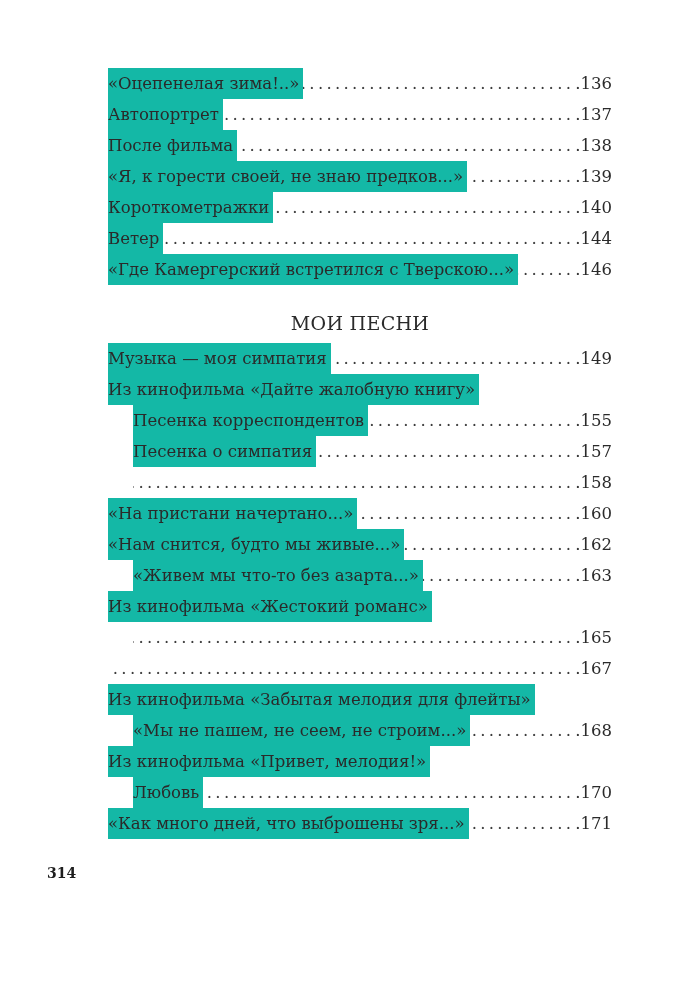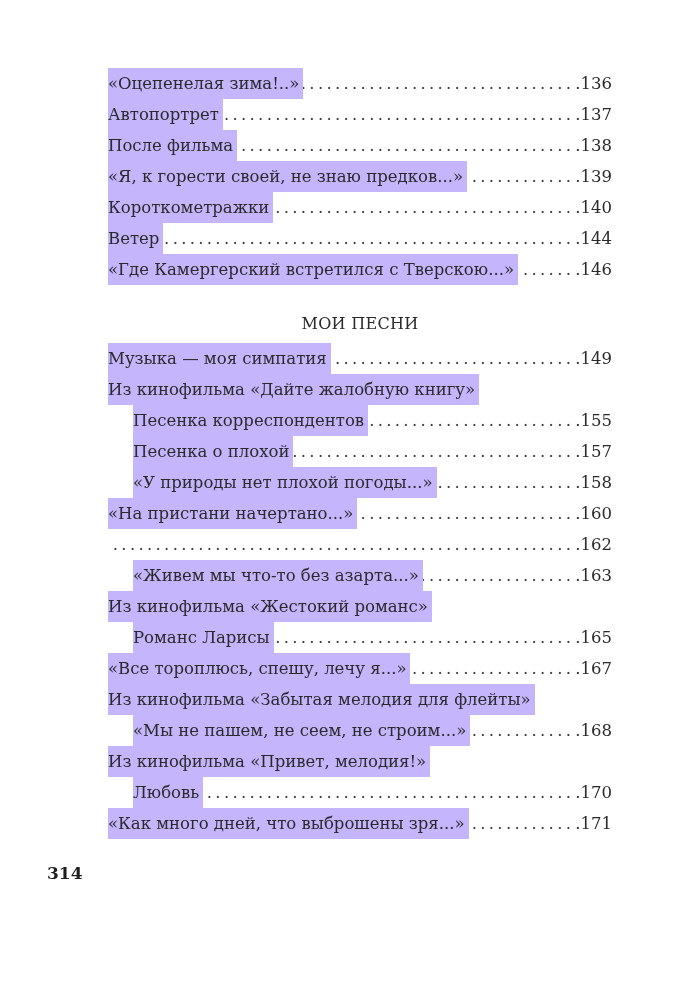--- a/index.html
+++ b/index.html
@@ -32,49 +32,49 @@
       line-height: 31px;
       font-size: 16.5px;
       display: flex;
       align-items: baseline;
       white-space: nowrap;
     }
     .row.indent { padding-left: 25px; }
     .row .title {
       flex: 0 0 auto;
       padding-right: 4px;
-      background: #c4b5fd;
+      background: #14b8a6;
     }
     .row .leader {
       flex: 1 1 auto;
       overflow: hidden;
       color: #3a3a3a;
       letter-spacing: 3.3px;
       text-align: right;
       direction: rtl;
     }
     .row .page-num {
       flex: 0 0 auto;
       padding-left: 1px;
       text-align: right;
     }
     .section-heading {
       height: 31px;
       line-height: 31px;
       text-align: center;
-      font-size: 16px;
+      font-size: 19px;
       margin-top: 23px;
       margin-bottom: 4px;
       letter-spacing: 0.3px;
     }
     .folio {
       position: absolute;
       left: 47px;
       top: 858px;
-      font-size: 17px;
+      font-size: 14px;
       font-weight: bold;
       line-height: 31px;
       color: #1e1e1e;
     }
   </style>
 </head>
 <body>
 
 <div class="page">
   <div class="toc">
@@ -124,53 +124,51 @@
         </div>
         <div class="row">
           <span class="title">Из кинофильма «Дайте жалобную книгу»</span>
         </div>
         <div class="row indent">
           <span class="title">Песенка корреспондентов</span>
           <span class="leader">..........................................................................................</span>
           <span class="page-num">.155</span>
         </div>
         <div class="row indent">
-          <span class="title">Песенка о плохой</span>
+          <span class="title">Песенка о симпатия</span>
           <span class="leader">..........................................................................................</span>
           <span class="page-num">.157</span>
         </div>
         <div class="row indent">
-          <span class="title">«У природы нет плохой погоды...»</span>
           <span class="leader">..........................................................................................</span>
           <span class="page-num">.158</span>
         </div>
         <div class="row">
           <span class="title">«На пристани начертано...»</span>
           <span class="leader">..........................................................................................</span>
           <span class="page-num">.160</span>
         </div>
         <div class="row">
+          <span class="title">«Нам снится, будто мы живые...»</span>
           <span class="leader">..........................................................................................</span>
           <span class="page-num">.162</span>
         </div>
         <div class="row indent">
           <span class="title">«Живем мы что-то без азарта...»</span>
           <span class="leader">..........................................................................................</span>
           <span class="page-num">.163</span>
         </div>
         <div class="row">
           <span class="title">Из кинофильма «Жестокий романс»</span>
         </div>
         <div class="row indent">
-          <span class="title">Романс Ларисы</span>
           <span class="leader">..........................................................................................</span>
           <span class="page-num">.165</span>
         </div>
         <div class="row">
-          <span class="title">«Все тороплюсь, спешу, лечу я...»</span>
           <span class="leader">..........................................................................................</span>
           <span class="page-num">.167</span>
         </div>
         <div class="row">
           <span class="title">Из кинофильма «Забытая мелодия для флейты»</span>
         </div>
         <div class="row indent">
           <span class="title">«Мы не пашем, не сеем, не строим...»</span>
           <span class="leader">..........................................................................................</span>
           <span class="page-num">.168</span>

